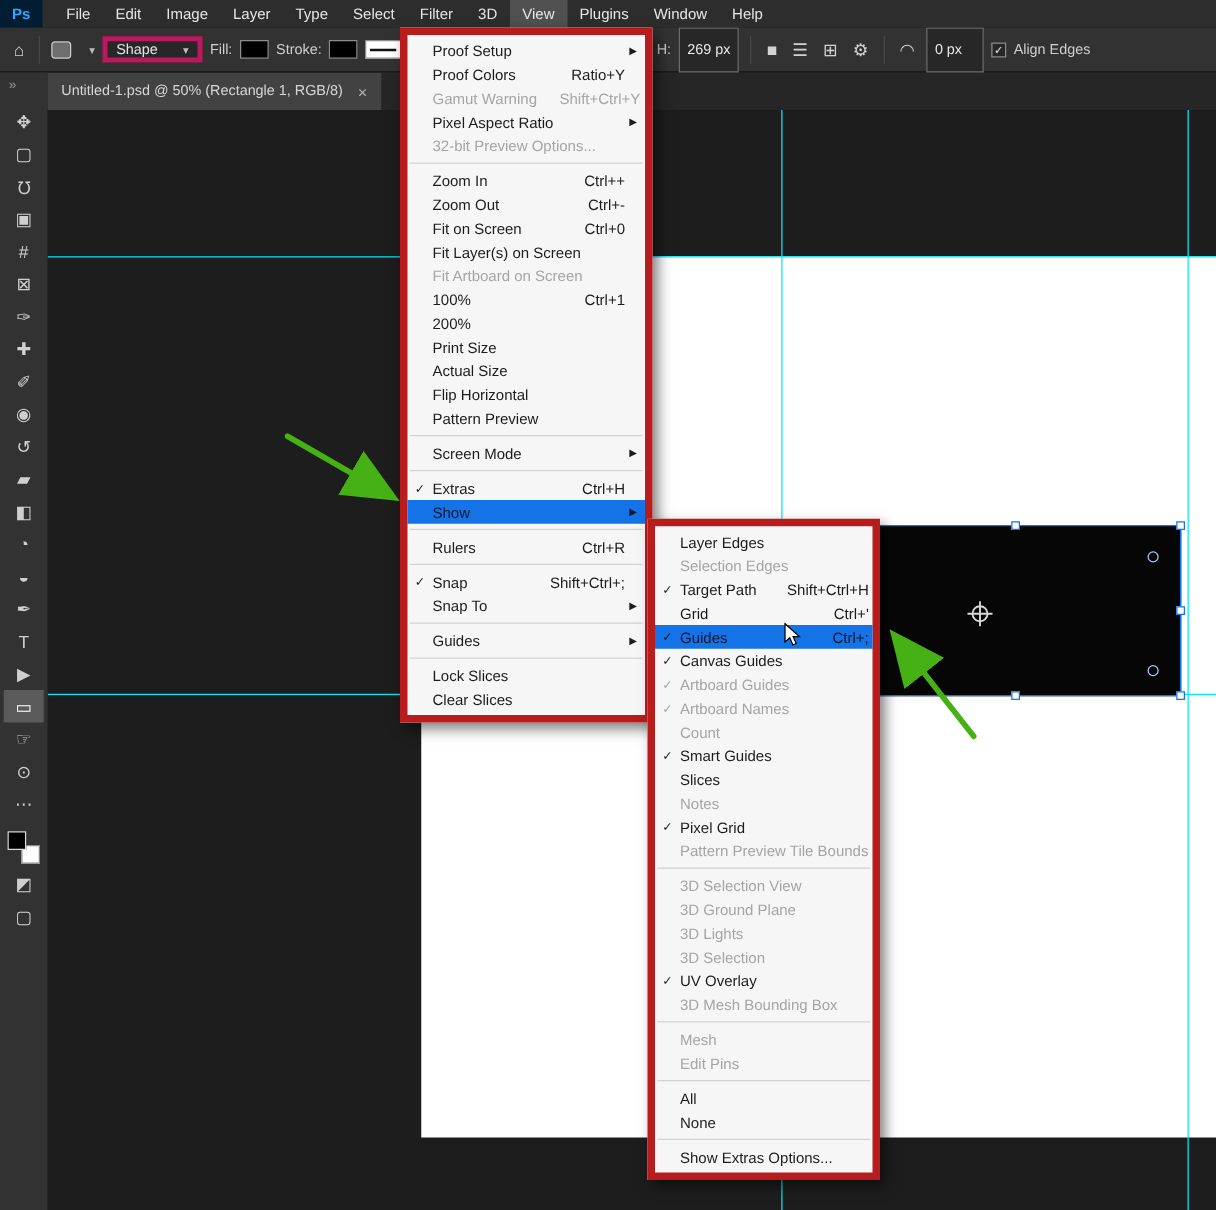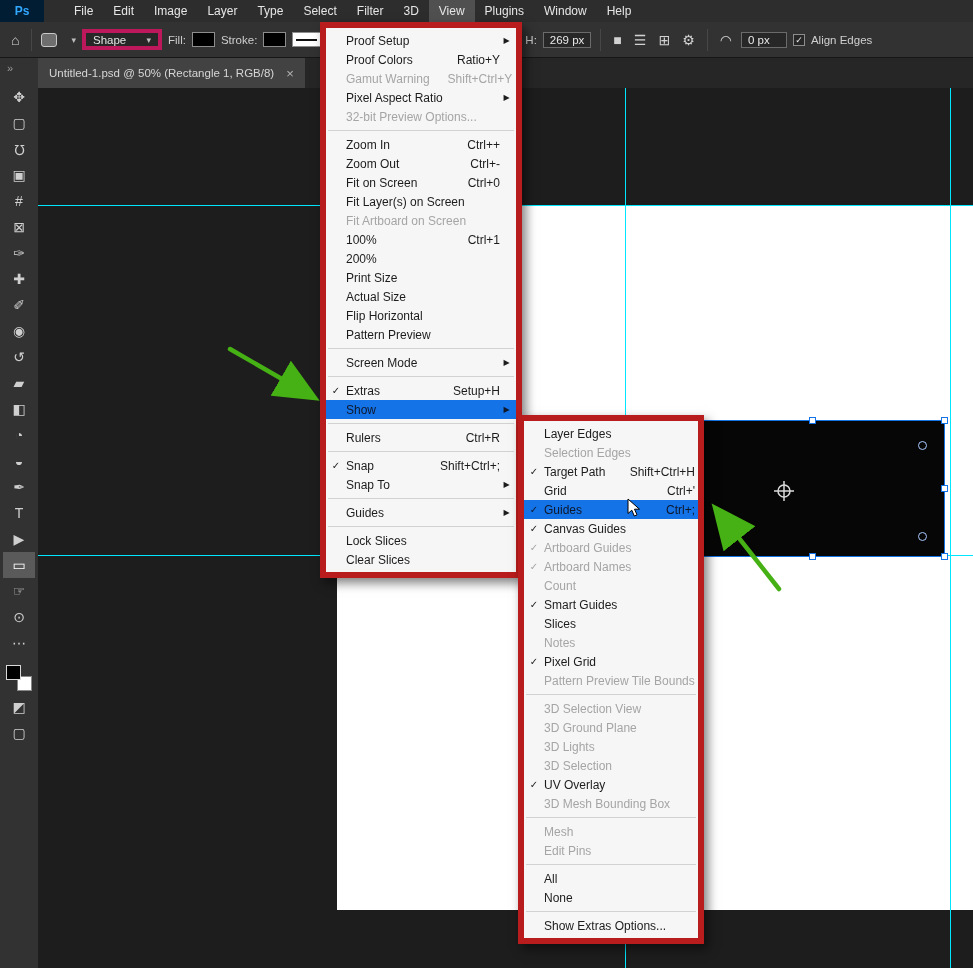--- a/index.html
+++ b/index.html
@@ -2,29 +2,29 @@
 <html><head>
 <meta charset="utf-8">
 <style>
 *{margin:0;padding:0;box-sizing:border-box}
 html,body{width:973px;height:968px;overflow:hidden}
 body{background:#1d1d1d;font-family:"Liberation Sans",sans-serif}
 #app{position:relative;width:973px;height:968px;background:#1d1d1d}
 
 
 .menubar{position:absolute;left:0;top:0;right:0;height:22px;background:#2d2d2d;display:flex;align-items:center;color:#e6e6e6;font-size:12px;z-index:30}
-.ps-logo{width:44px;height:22px;background:#001d34;color:#31a8ff;font-weight:bold;display:flex;align-items:center;justify-content:center;margin-right:20px}
+.ps-logo{width:34px;height:22px;background:#001d34;color:#31a8ff;font-weight:bold;display:flex;align-items:center;justify-content:center;margin-right:9px}
 .mb-item{padding:0 10px;height:22px;display:flex;align-items:center}
 .mb-item.active{background:#505050}
 
 
 .optionsbar{position:absolute;left:0;top:22px;right:0;height:36px;background:#323232;border-bottom:1px solid #161616;display:flex;align-items:center;gap:6px;padding:0 8px;color:#cfcfcf;font-size:11.5px;z-index:5}
 .ob-sep{width:1px;height:22px;background:#474747;margin:0 3px;flex:0 0 auto}
 .ob-icon{font-size:14px;color:#d2d2d2;padding:0 3px;flex:0 0 auto}
-.ob-field{background:#272727;border:1px solid #6b6b6b;height:16px;display:flex;align-items:center;padding:0 6px;color:#e8e8e8;min-width:46px;flex:0 0 auto}
+.ob-field{background:#272727;border:1px solid #6b6b6b;height:36px;display:flex;align-items:center;padding:0 6px;color:#e8e8e8;min-width:46px;flex:0 0 auto}
 .shape-dd{background:#272727;border:4px solid #be185d;height:21px;display:flex;align-items:center;justify-content:space-between;padding:0 7px;min-width:80px;flex:0 0 auto;color:#e4e4e4}
 .chev{font-size:9px;color:#bdbdbd;margin-left:10px}
 .swatch{width:23px;height:15px;background:#000;border:1px solid #8d8d8d;flex:0 0 auto}
 .stroke-preview{width:29px;height:15px;background:#fff;border:1px solid #8d8d8d;position:relative;flex:0 0 auto}
 .stroke-preview::after{content:"";position:absolute;left:3px;right:3px;top:6px;height:2px;background:#111}
 .preset-btn{display:flex;align-items:center;gap:4px;flex:0 0 auto}
 .preset-ico{width:16px;height:14px;border:1.5px solid #c9c9c9;border-radius:3px;background:#6e6e6e}
 .ob-spacer{width:192px;flex:0 0 auto}
 .checkbox{width:12px;height:12px;border:1px solid #8d8d8d;background:#272727;display:flex;align-items:center;justify-content:center;font-size:9px;color:#e9e9e9;flex:0 0 auto}
 
@@ -291,21 +291,21 @@
     <div class="mi">
         <span class="chk"></span>
         <span class="lbl">Screen Mode</span>
         <span class="sc"></span>
         <span class="arr">▶</span>
       </div>
     <div class="msep"></div>
     <div class="mi">
         <span class="chk">✓</span>
         <span class="lbl">Extras</span>
-        <span class="sc">Setup+H</span>
+        <span class="sc">Ctrl+H</span>
         <span class="arr"></span>
       </div>
     <div class="mi hl">
         <span class="chk"></span>
         <span class="lbl">Show</span>
         <span class="sc"></span>
         <span class="arr">▶</span>
       </div>
     <div class="msep"></div>
     <div class="mi">

